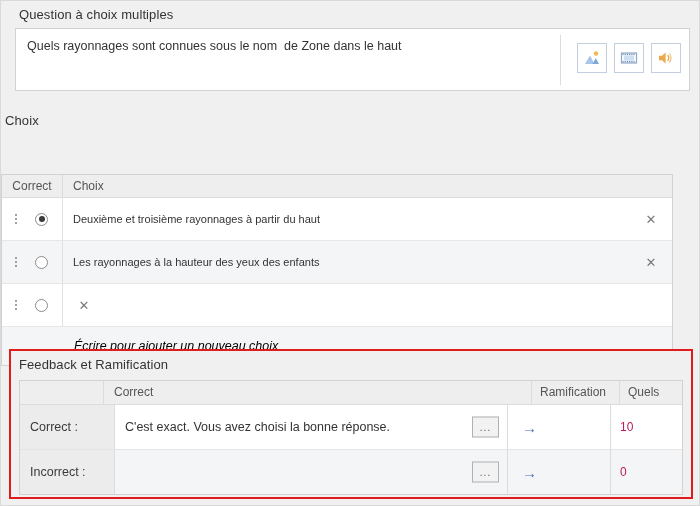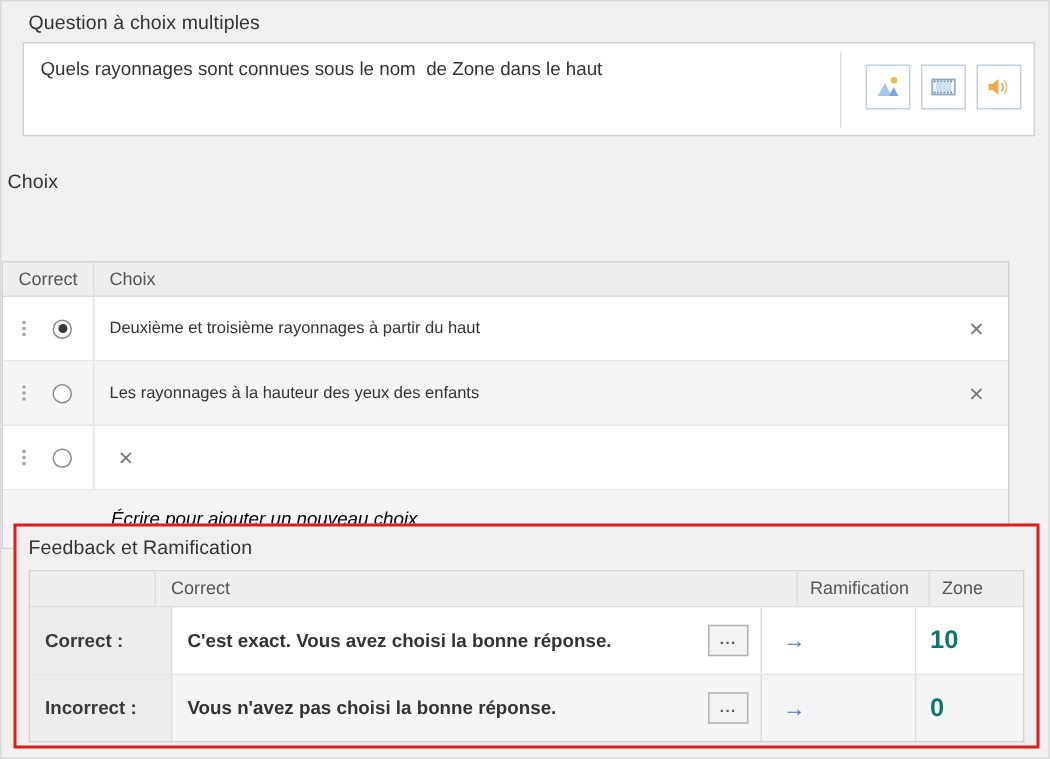--- a/index.html
+++ b/index.html
@@ -245,21 +245,20 @@
   .fb-c1 { width: 84px; border-right: 1px solid #dcdcdc; }
   .fb-c2 { flex: 1; padding-left: 10px; border-right: 1px solid #dcdcdc; }
   .fb-c3 { width: 88px; padding-left: 8px; border-right: 1px solid #dcdcdc; }
   .fb-c4 { width: 62px; padding-left: 8px; }
 
   .fb-row {
     display: flex;
     height: 44px;
     border-bottom: 1px solid #e4e4e4;
     align-items: stretch;
-    font-weight: bold;
   }
   .fb-row:last-child { border-bottom: none; }
   .fb-row .fb-c1 {
     background: #ececec;
     display: flex;
     align-items: center;
     padding-left: 10px;
     font-size: 12.5px;
     color: #3a3a3a;
     border-right: 1px solid #dcdcdc;
@@ -299,22 +298,22 @@
   .fb-row .fb-c3 {
     display: flex;
     align-items: center;
     padding-left: 14px;
     border-right: 1px solid #dcdcdc;
   }
   .fb-row .fb-c4 {
     display: flex;
     align-items: center;
     padding-left: 9px;
-    font-size: 17px;
-    color: #0f766e;
+    font-size: 12px;
+    color: #be185d;
   }
   .branch-arrow {
     color: #4472b8;
     font-size: 15px;
     line-height: 1;
     cursor: pointer;
   }
 </style>
 </head>
 <body>
@@ -427,39 +426,38 @@
 
   <div class="feedback-section">
     <div class="section-title feedback-title">Feedback et Ramification</div>
 
     <div class="fb-table">
 
       <div class="fb-head">
         <div class="fb-c1"></div>
         <div class="fb-c2">Correct</div>
         <div class="fb-c3">Ramification</div>
-        <div class="fb-c4">Zone</div>
+        <div class="fb-c4">Quels</div>
       </div>
 
       <div class="fb-row white">
         <div class="fb-c1">Correct :</div>
         <div class="fb-c2">
           <span>C'est exact. Vous avez choisi la bonne réponse.</span>
           <span class="ellipsis-btn">...</span>
         </div>
         <div class="fb-c3">
           <span class="branch-arrow">→</span>
         </div>
         <div class="fb-c4">10</div>
       </div>
 
       <div class="fb-row grey">
         <div class="fb-c1">Incorrect :</div>
         <div class="fb-c2">
-          <span>Vous n'avez pas choisi la bonne réponse.</span>
           <span class="ellipsis-btn">...</span>
         </div>
         <div class="fb-c3">
           <span class="branch-arrow">→</span>
         </div>
         <div class="fb-c4">0</div>
       </div>
 
     </div>
   </div>

